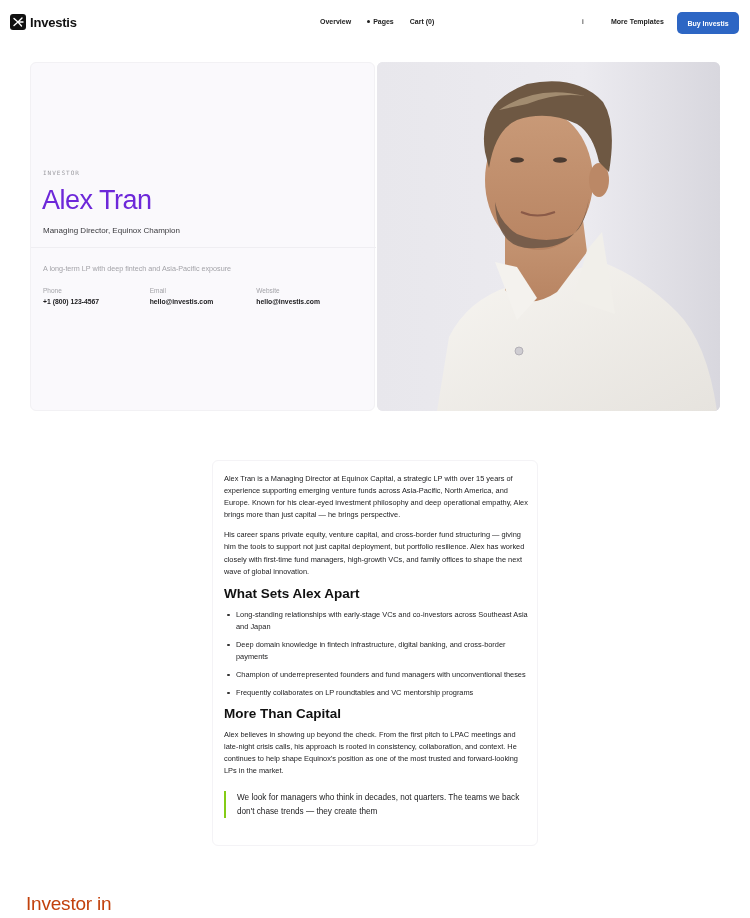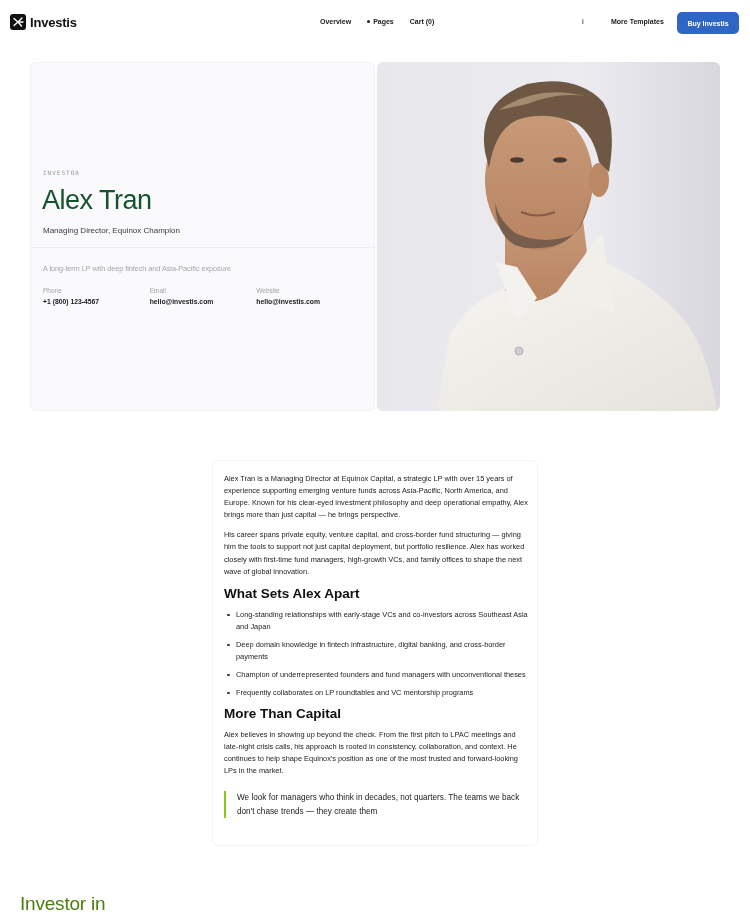--- a/index.html
+++ b/index.html
@@ -15,21 +15,21 @@
   .nav-links span { cursor: pointer; }
   .nav-pages { display: flex; align-items: center; gap: 3px; }
   .nav-dot { width: 3px; height: 3px; background: #222; border-radius: 50%; }
   .nav-info { position: absolute; left: 582px; top: 13px; font-size: 8px; color: #222; }
   .nav-more { position: absolute; left: 611px; top: 14px; font-size: 7px; font-weight: 700; color: #222; }
   .btn-buy { position: absolute; left: 677px; top: 8px; width: 62px; height: 22px; background: #2d66c4; color: #fff; border-radius: 5px; font-size: 7px; font-weight: 700; display: flex; align-items: center; justify-content: center; border: none; }
 
   
   .hero-left { position: absolute; left: 30px; top: 62px; width: 345px; height: 349px; background: #faf9fc; border-radius: 6px; border: 1px solid #f2f1f4; }
   .hero-eyebrow { position: absolute; left: 12px; top: 106px; font-family: "DejaVu Sans Mono", monospace; font-size: 6px; letter-spacing: 1px; color: #9b9ba0; }
-  .hero-name { position: absolute; left: 11px; top: 122px; font-size: 27px; font-weight: 500; letter-spacing: -0.5px; color: #14532d; }
+  .hero-name { position: absolute; left: 11px; top: 122px; font-size: 27px; font-weight: 500; letter-spacing: -0.5px; color: #6d28d9; }
   .hero-title { position: absolute; left: 12px; top: 163px; font-size: 8px; color: #3a3a3e; }
   .hero-divider { position: absolute; left: 0px; top: 184px; width: 345px; height: 1px; background: #efeef2; }
   .hero-tagline { position: absolute; left: 12px; top: 201px; font-size: 7.2px; color: #a3a3a8; }
   .contacts { position: absolute; left: 12px; top: 224px; width: 320px; display: flex; }
   .contact { width: 107px; }
   .contact-label { font-size: 6.5px; color: #a3a3a8; margin-bottom: 4px; }
   .contact-value { font-size: 6.8px; font-weight: 700; color: #1a1a1c; }
 
   .hero-photo { position: absolute; left: 377px; top: 62px; width: 343px; height: 349px; border-radius: 6px; overflow: hidden;
     background: linear-gradient(110deg, #e6e5eb 0%, #ebeaef 55%, #dcdbe2 100%); }
@@ -37,21 +37,21 @@
   
   .bio-card { position: absolute; left: 212px; top: 460px; width: 326px; height: 386px; background: #fff; border: 1px solid #f4f3f6; border-radius: 6px; }
   .bio-inner { position: absolute; left: 11px; top: 12px; width: 306px; }
   .bio-p { font-size: 7.4px; line-height: 12.1px; color: #1b1b1d; margin-bottom: 8px; }
   .bio-h2 { font-size: 13.5px; font-weight: 700; color: #111; margin: 7px 0 8px 0; }
   .bio-list { list-style: none; margin-bottom: 4px; }
   .bio-list li { position: relative; padding-left: 12px; font-size: 7.4px; line-height: 12px; color: #1b1b1d; margin-bottom: 6px; }
   .bio-list li::before { content: ""; position: absolute; left: 3px; top: 5px; width: 2.5px; height: 2.5px; background: #333; border-radius: 50%; }
   .quote { border-left: 2px solid #84cc16; padding-left: 11px; margin-top: 14px; font-size: 8.2px; line-height: 13.5px; color: #1b1b1d; font-weight: 500; }
 
-  .section-title { position: absolute; left: 20px; top: 893px; font-size: 19px; font-weight: 500; color: #4d7c0f; letter-spacing: -0.2px; }
+  .section-title { position: absolute; left: 26px; top: 893px; font-size: 19px; font-weight: 500; color: #c2410c; letter-spacing: -0.2px; }
 </style>
 </head>
 <body>
 
 <div class="nav">
   <div class="brand">
     <div class="brand-logo">
       <svg width="12" height="12" viewBox="0 0 12 12">
         <g stroke="#fff" stroke-width="1.4" stroke-linecap="round">
           <line x1="6" y1="6" x2="2" y2="2.5"></line>

